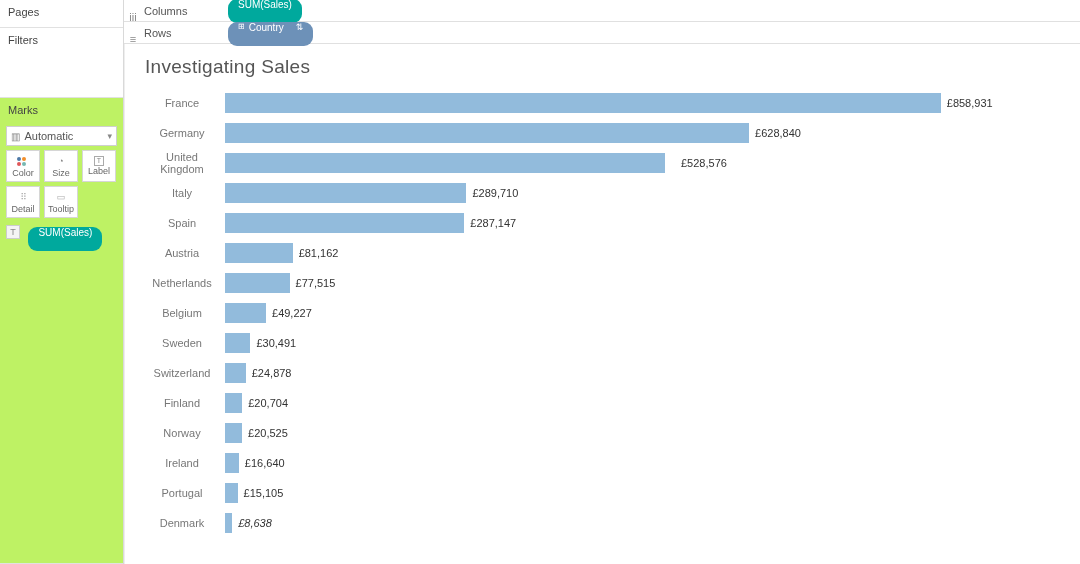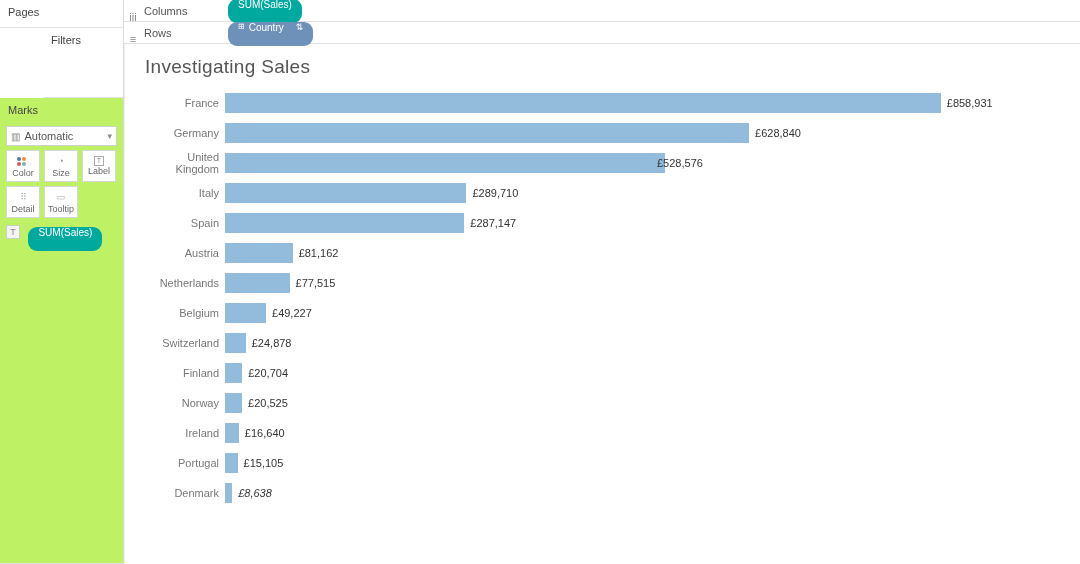--- a/index.html
+++ b/index.html
@@ -1,41 +1,41 @@
 <!DOCTYPE html>
 <html><head>
 <meta charset="utf-8">
 <style>
   * { box-sizing: border-box; margin: 0; padding: 0; font-family: Arial, Helvetica, sans-serif; }
   body { background: #fff; width: 1080px; height: 564px; overflow: hidden; display: flex; }
   .left-col { width: 124px; display: flex; flex-direction: column; border-right: 1px solid #d9d9d9; }
   .panel { border-bottom: 1px solid #e1e1e1; }
   .panel-header { font-size: 11px; color: #444; padding: 6px 8px; }
   .pages-panel { height: 28px; }
-  .filters-panel { height: 70px; margin-left: 43px; }
+  .filters-panel { height: 70px; }
   .marks-panel { padding-bottom: 8px; flex-grow:1; background:#bef264;}
   .dropdown { margin: 4px 6px; height: 20px; border: 1px solid #cfcfcf; background:#fff; display:flex; align-items:center; justify-content:space-between; padding:0 4px; font-size:11px; color:#555; cursor:pointer;}
   .marks-grid { display:flex; flex-wrap:wrap; padding: 0 6px; gap:4px;}
   .mark-btn { width:34px; height:32px; border:1px solid #d6d6d6; background:#fff; display:flex; flex-direction:column; align-items:center; justify-content:center; font-size:9px; color:#666; cursor:pointer;}
   .mark-btn .mi { height:14px; display:flex; align-items:center; justify-content:center;}
   .pill { display:inline-flex; align-items:flex-start; height:24px; border-radius:9px; padding:0 10px; font-size:10px; color:#fff; cursor:pointer; white-space:nowrap;}
   .pill.teal { background:#00a99d; }
   .pill.blue { background:#6d91b8; }
   .pill-row { padding: 4px 6px; }
   .pill-row .mini-icon { display:inline-block; width:14px; height:14px; border:1px solid #ccc; background:#f4f4f4; margin-right:4px; vertical-align:middle; text-align:center; font-size:9px; line-height:12px; color:#888;}
   .right-col { flex:1; display:flex; flex-direction:column;}
   .shelf { height:22px; border-bottom:1px solid #e0e0e0; display:flex; align-items:center; font-size:11px;}
   .shelf .shelf-icon { width:18px; display:flex; justify-content:center; color:#888; font-size:11px;margin-top:12px;}
   .shelf .shelf-label { width:82px; color:#555; padding-left:2px; }
   .shelf .shelf-content { flex:1; padding-left:4px;}
   .chart-area { flex:1; padding: 12px 20px; overflow:hidden; border-left:1px solid #eee;}
   .chart-title { font-size:19px; font-weight:400; color:#555; margin-bottom:10px; letter-spacing:0.3px;}
   .chart-rows { display:flex; flex-direction:column;}
   .bar-row { display:flex; align-items:center; height:30px; }
-  .bar-cat { width:80px; text-align:right; padding-right:6px; font-size:11px; color:#777;}
+  .bar-cat { width:80px; text-align:center; padding-right:6px; font-size:11px; color:#777;}
   .bar-track { flex:1; position:relative; height:22px;}
   .bar-fill { position:absolute; left:0; top:1px; bottom:1px; background:#92bbdc;}
   .bar-label { position:absolute; top:50%; transform:translateY(-50%); font-size:11px; color:#333; margin-left:6px; white-space:nowrap;}
   .caret { font-size:9px; color:#888;}
   .sort-icon { margin-left:12px; font-size:9px; color:#fff;}
   .color-dots { display:flex; flex-wrap:wrap; width:12px; gap:1px; }
   .color-dots span { width:4px; height:4px; border-radius:50%; display:block;}
 </style>
 </head>
 <body>
@@ -130,21 +130,21 @@
           <div class="bar-cat">Germany</div>
           <div class="bar-track">
             <div class="bar-fill" style="width:524.0333333333333px;background:#92bbdc;"></div>
             <div class="bar-label" style="left:524.0333333333333px;">£628,840</div>
           </div>
         </div>
         <div class="bar-row">
           <div class="bar-cat">United Kingdom</div>
           <div class="bar-track">
             <div class="bar-fill" style="width:440.47999999999996px;background:#92bbdc;"></div>
-            <div class="bar-label" style="left:426px;">£528,576</div>
+            <div class="bar-label" style="left:450px;">£528,576</div>
           </div>
         </div>
         <div class="bar-row">
           <div class="bar-cat">Italy</div>
           <div class="bar-track">
             <div class="bar-fill" style="width:241.425px;background:#92bbdc;"></div>
             <div class="bar-label" style="left:241.425px;">£289,710</div>
           </div>
         </div>
         <div class="bar-row">
@@ -169,20 +169,27 @@
           </div>
         </div>
         <div class="bar-row">
           <div class="bar-cat">Belgium</div>
           <div class="bar-track">
             <div class="bar-fill" style="width:41.0225px;background:#92bbdc;"></div>
             <div class="bar-label" style="left:41.0225px;">£49,227</div>
           </div>
         </div>
         <div class="bar-row">
+          <div class="bar-cat">Sweden</div>
+          <div class="bar-track">
+            <div class="bar-fill" style="width:25.409166666666668px;background:#92bbdc;"></div>
+            <div class="bar-label" style="left:25.409166666666668px;">£30,491</div>
+          </div>
+        </div>
+        <div class="bar-row">
           <div class="bar-cat">Switzerland</div>
           <div class="bar-track">
             <div class="bar-fill" style="width:20.731666666666666px;background:#92bbdc;"></div>
             <div class="bar-label" style="left:20.731666666666666px;">£24,878</div>
           </div>
         </div>
         <div class="bar-row">
           <div class="bar-cat">Finland</div>
           <div class="bar-track">
             <div class="bar-fill" style="width:17.253333333333334px;background:#92bbdc;"></div>

